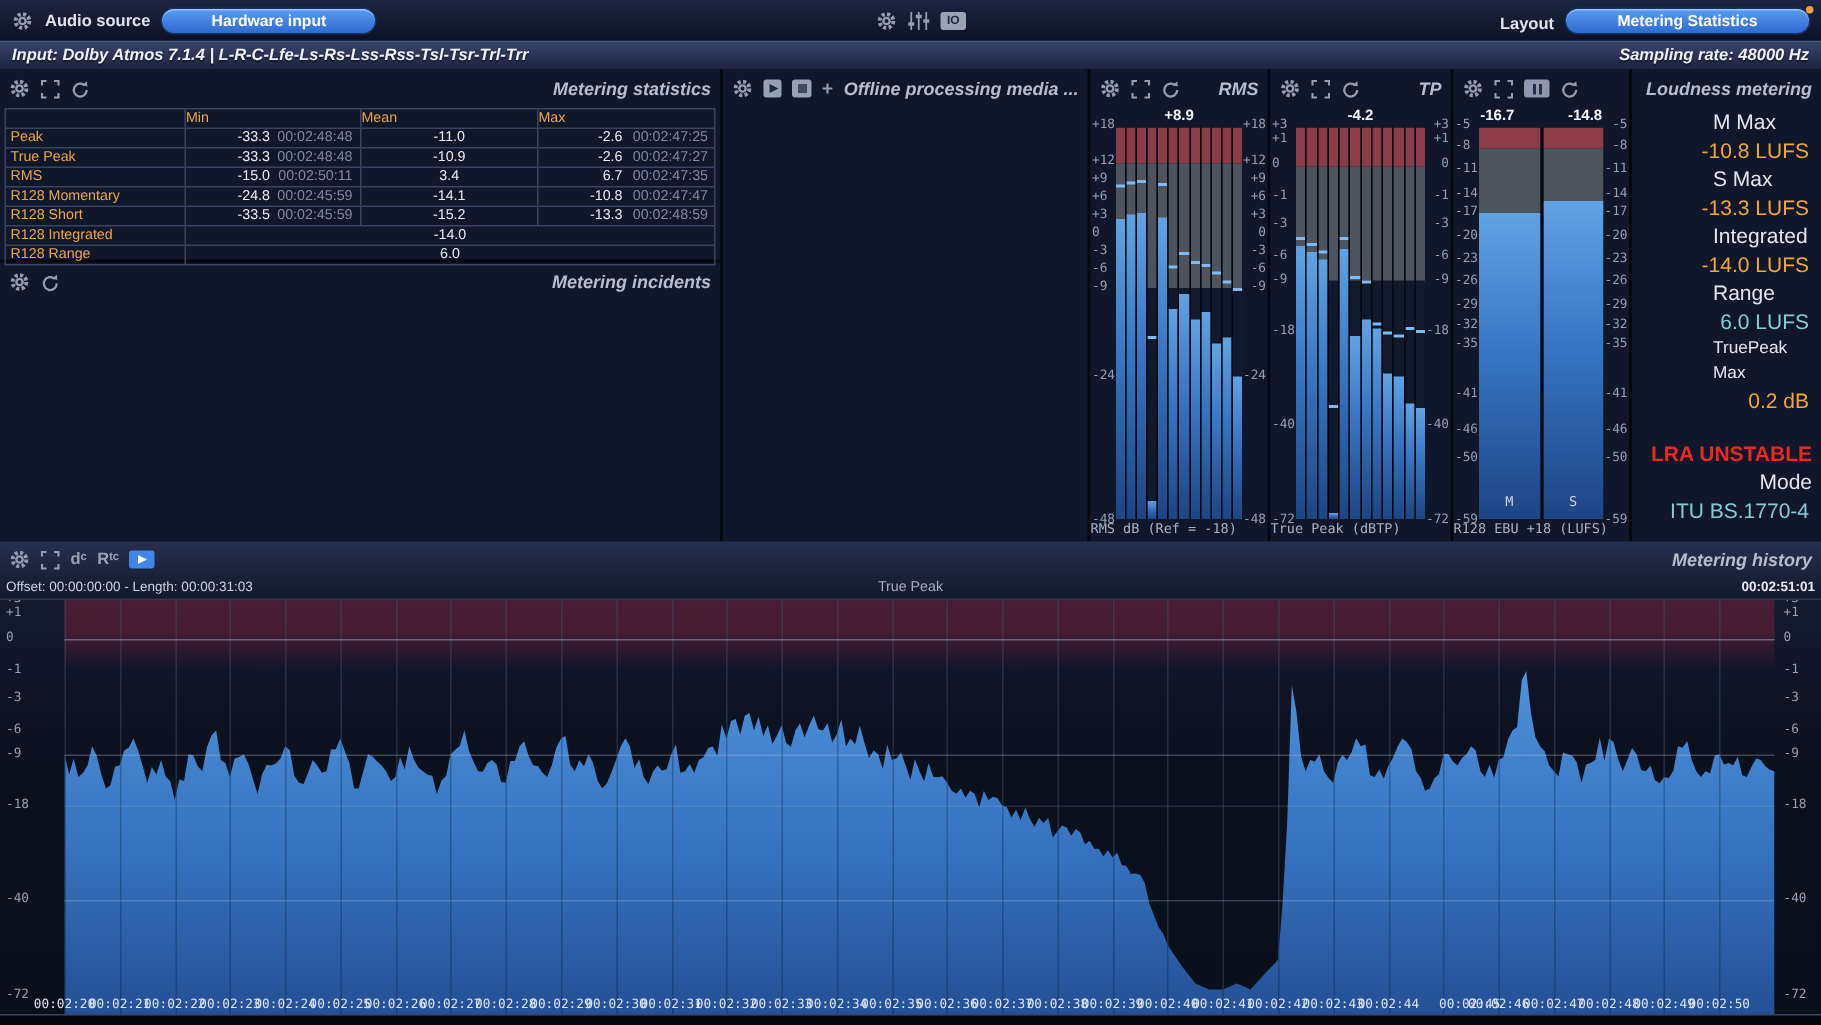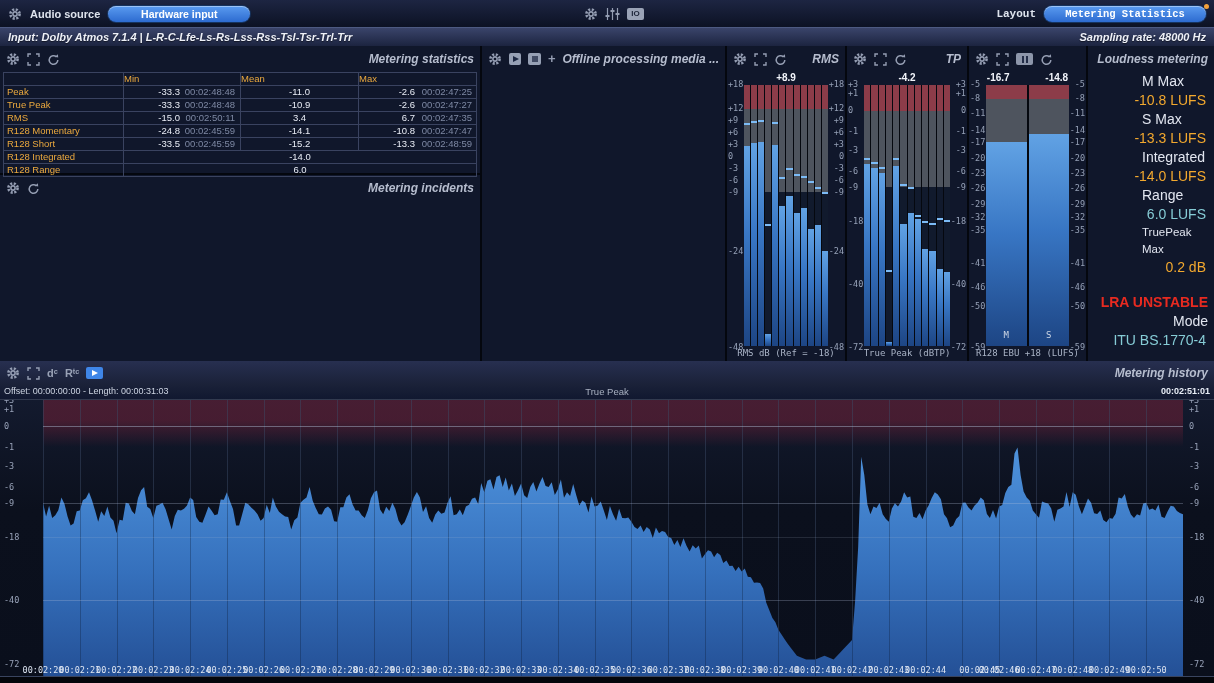--- a/index.html
+++ b/index.html
@@ -4,21 +4,21 @@
 <style>
   html,body{margin:0;padding:0;background:#080c16;}
   body{width:1214px;height:683px;overflow:hidden;font-family:"Liberation Sans",sans-serif;-webkit-font-smoothing:antialiased;}
   .app{position:relative;width:1214px;height:683px;display:flex;flex-direction:column;background:#0c1120;}
 
   
   .topbar{height:27px;background:linear-gradient(#1d2542,#0c1224);display:flex;align-items:center;padding:0 8px;position:relative;flex:0 0 auto;}
   .tb-label{font-size:11px;font-weight:bold;color:#dfe4ee;margin:0 8px;}
   .blue-btn{height:16px;border-radius:9px;background:linear-gradient(#5a9bf0,#2d6bd0);box-shadow:inset 0 1px 0 rgba(255,255,255,.4),0 0 0 1px #16335e;color:#fff;font-size:10.5px;font-weight:bold;display:flex;align-items:center;justify-content:center;padding:0 16px;min-width:110px;cursor:pointer;}
   .tb-center{position:absolute;left:584px;top:0;height:27px;display:flex;align-items:center;gap:7px;color:#99a2b6;}
-  .tb-right{margin-left:auto;display:flex;align-items:center;font-family:Liberation Mono, monospace;}
+  .tb-right{margin-left:auto;display:flex;align-items:flex-end;}
   .alert-dot{position:absolute;right:5px;top:4px;width:5px;height:5px;border-radius:50%;background:#f2a13a;}
   .icon-btn{display:flex;align-items:center;justify-content:center;color:#949db2;cursor:pointer;background:none;border:none;padding:0;}
   .ibox{width:17px;height:12px;background:#96a0b4;border-radius:2px;display:flex;align-items:center;justify-content:center;cursor:pointer;}
   .ibox.blue{background:#3f86e8;}
   .ibox .io-txt{font-size:8px;font-weight:bold;color:#1c2438;letter-spacing:0;}
   .tri{width:0;height:0;border-left:6px solid #1c2742;border-top:3.5px solid transparent;border-bottom:3.5px solid transparent;margin-left:1px;}
   .tri.white{border-left-color:#fff;}
   .sq{width:6px;height:6px;background:#414b64;}
   .pb{width:2px;height:7px;background:#232d48;margin:0 1px;}
   .plus-glyph{font-size:13px;font-weight:bold;color:#949db2;line-height:10px;cursor:pointer;}
@@ -55,21 +55,21 @@
   .c-grp .gv{width:56px;text-align:right;color:#e9edf6;}
   .c-grp .gt{flex:1;text-align:right;padding-right:5px;color:#7e89a4;}
   .c-mean,.c-spanv{text-align:center;color:#e9edf6;}
 
   
   .meter{display:flex;flex-direction:column;height:100%;}
   .m-val{position:relative;height:12px;flex:0 0 auto;}
   .m-val span{position:absolute;top:0;font-size:10px;font-weight:bold;color:#f2f5fb;transform:translateX(-50%);white-space:nowrap;}
   .m-val .mv-c{left:50%;}
   .m-body{flex:1;position:relative;}
-  .m-foot{flex:0 0 14px;text-align:center;font-family:"DejaVu Sans Mono",monospace;font-size:9px;color:#a9b3c6;line-height:12px;white-space:nowrap;}
+  .m-foot{flex:0 0 14px;text-align:left;font-family:"DejaVu Sans Mono",monospace;font-size:9px;color:#a9b3c6;line-height:12px;white-space:nowrap;}
   .sc{position:absolute;font-family:"DejaVu Sans Mono",monospace;font-size:8.5px;color:#95a0b6;transform:translateY(-50%);line-height:9px;}
   .sc-l{left:1px;}
   .sc-r{right:1px;}
   .bars{position:absolute;left:17px;right:17px;top:1px;bottom:1px;display:flex;gap:1px;background:#05080f;}
   .ch{flex:1;position:relative;background:#111a2d;overflow:hidden;}
   .zone-red{position:absolute;left:0;right:0;top:0;background:#8c3c49;}
   .zone-gray{position:absolute;left:0;right:0;background:#4e545e;}
   .bar{position:absolute;left:0;right:0;bottom:0;background:linear-gradient(#61a2e4,#3876c4 45%,#1d4584);}
   .peak{position:absolute;left:0;right:0;height:2px;background:#7cbbf6;}
   .bar-label{position:absolute;bottom:6px;left:0;right:0;text-align:center;font-family:"DejaVu Sans Mono",monospace;font-size:9px;color:#cdd6e4;z-index:2;}

